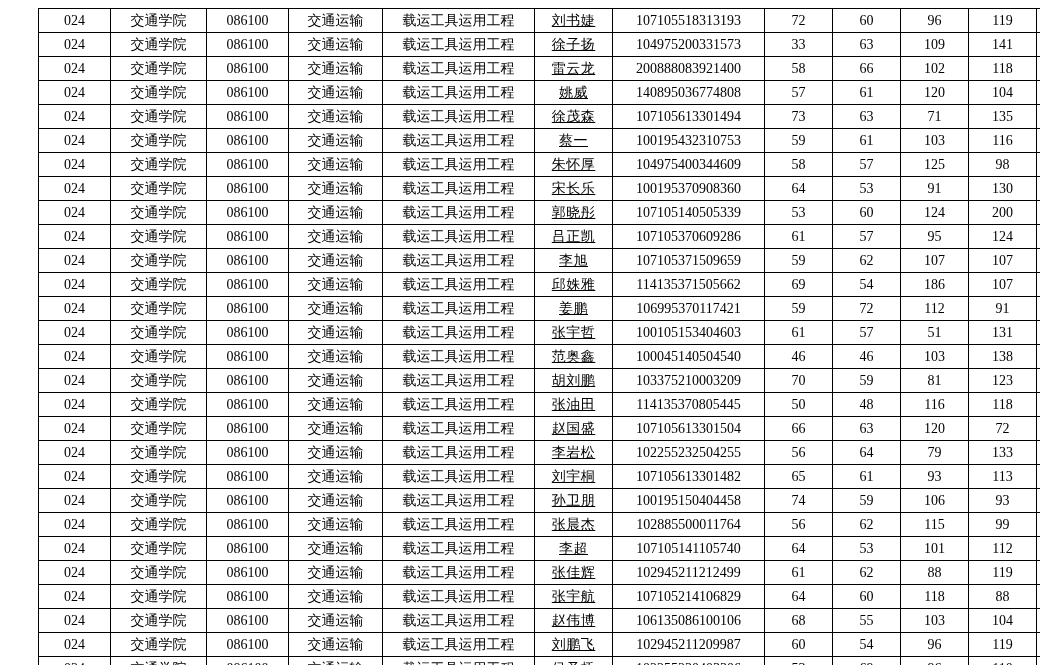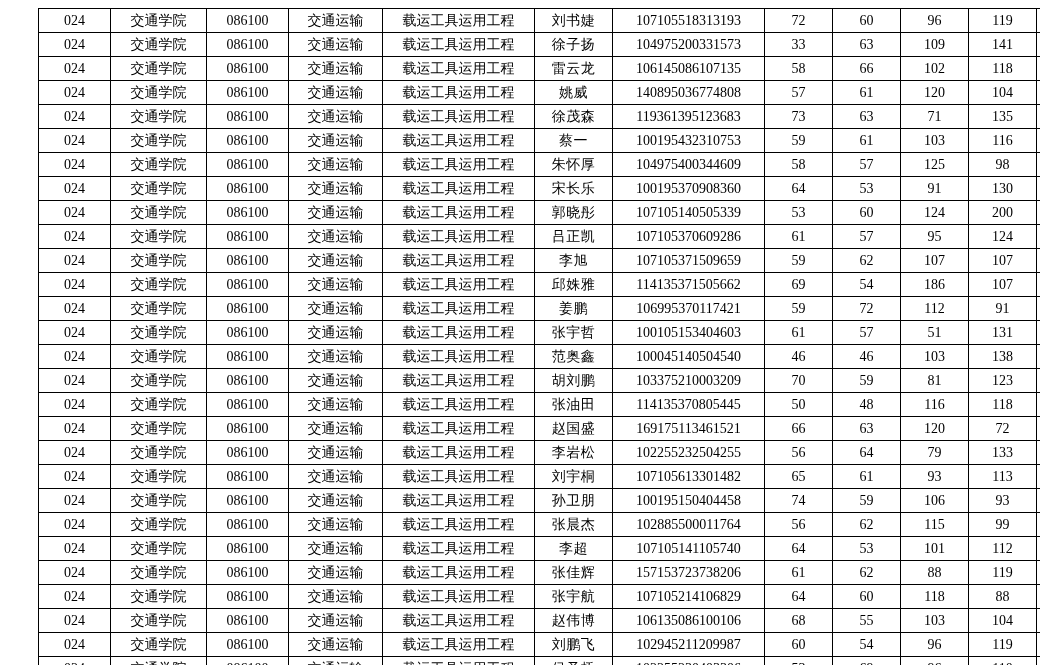--- a/index.html
+++ b/index.html
@@ -41,21 +41,21 @@
   col.c-major       { width: 94px; }
   col.c-program     { width: 152px; }
   col.c-name        { width: 78px; }
   col.c-examid      { width: 152px; }
   col.c-s1          { width: 68px; }
   col.c-s2          { width: 68px; }
   col.c-s3          { width: 68px; }
   col.c-s4          { width: 68px; }
   col.c-total       { width: 78px; }
 
-  td.name-cell { letter-spacing: 0.5px; }
+  td.name-cell { letter-spacing: 0.5px; text-decoration: underline; }
   td.num-cell { font-family: "Liberation Serif", "DejaVu Serif", serif; }
 </style>
 </head>
 <body>
 
 <div class="sheet">
   <table class="score-table">
     <colgroup>
       <col class="c-dept-code">
       <col class="c-college">
@@ -99,21 +99,21 @@
           <td class="num-cell">141</td>
           <td class="num-cell">346</td>
         </tr>
         <tr>
           <td class="num-cell">024</td>
           <td>交通学院</td>
           <td class="num-cell">086100</td>
           <td>交通运输</td>
           <td>载运工具运用工程</td>
           <td class="name-cell">雷云龙</td>
-          <td class="num-cell">106145086107135</td>
+          <td class="num-cell">200888083921400</td>
           <td class="num-cell">58</td>
           <td class="num-cell">66</td>
           <td class="num-cell">102</td>
           <td class="num-cell">118</td>
           <td class="num-cell">344</td>
         </tr>
         <tr>
           <td class="num-cell">024</td>
           <td>交通学院</td>
           <td class="num-cell">086100</td>
@@ -127,21 +127,21 @@
           <td class="num-cell">104</td>
           <td class="num-cell">342</td>
         </tr>
         <tr>
           <td class="num-cell">024</td>
           <td>交通学院</td>
           <td class="num-cell">086100</td>
           <td>交通运输</td>
           <td>载运工具运用工程</td>
           <td class="name-cell">徐茂森</td>
-          <td class="num-cell">119361395123683</td>
+          <td class="num-cell">107105613301494</td>
           <td class="num-cell">73</td>
           <td class="num-cell">63</td>
           <td class="num-cell">71</td>
           <td class="num-cell">135</td>
           <td class="num-cell">342</td>
         </tr>
         <tr>
           <td class="num-cell">024</td>
           <td>交通学院</td>
           <td class="num-cell">086100</td>
@@ -309,21 +309,21 @@
           <td class="num-cell">118</td>
           <td class="num-cell">332</td>
         </tr>
         <tr>
           <td class="num-cell">024</td>
           <td>交通学院</td>
           <td class="num-cell">086100</td>
           <td>交通运输</td>
           <td>载运工具运用工程</td>
           <td class="name-cell">赵国盛</td>
-          <td class="num-cell">169175113461521</td>
+          <td class="num-cell">107105613301504</td>
           <td class="num-cell">66</td>
           <td class="num-cell">63</td>
           <td class="num-cell">120</td>
           <td class="num-cell">72</td>
           <td class="num-cell">332</td>
         </tr>
         <tr>
           <td class="num-cell">024</td>
           <td>交通学院</td>
           <td class="num-cell">086100</td>
@@ -393,21 +393,21 @@
           <td class="num-cell">112</td>
           <td class="num-cell">330</td>
         </tr>
         <tr>
           <td class="num-cell">024</td>
           <td>交通学院</td>
           <td class="num-cell">086100</td>
           <td>交通运输</td>
           <td>载运工具运用工程</td>
           <td class="name-cell">张佳辉</td>
-          <td class="num-cell">157153723738206</td>
+          <td class="num-cell">102945211212499</td>
           <td class="num-cell">61</td>
           <td class="num-cell">62</td>
           <td class="num-cell">88</td>
           <td class="num-cell">119</td>
           <td class="num-cell">330</td>
         </tr>
         <tr>
           <td class="num-cell">024</td>
           <td>交通学院</td>
           <td class="num-cell">086100</td>

